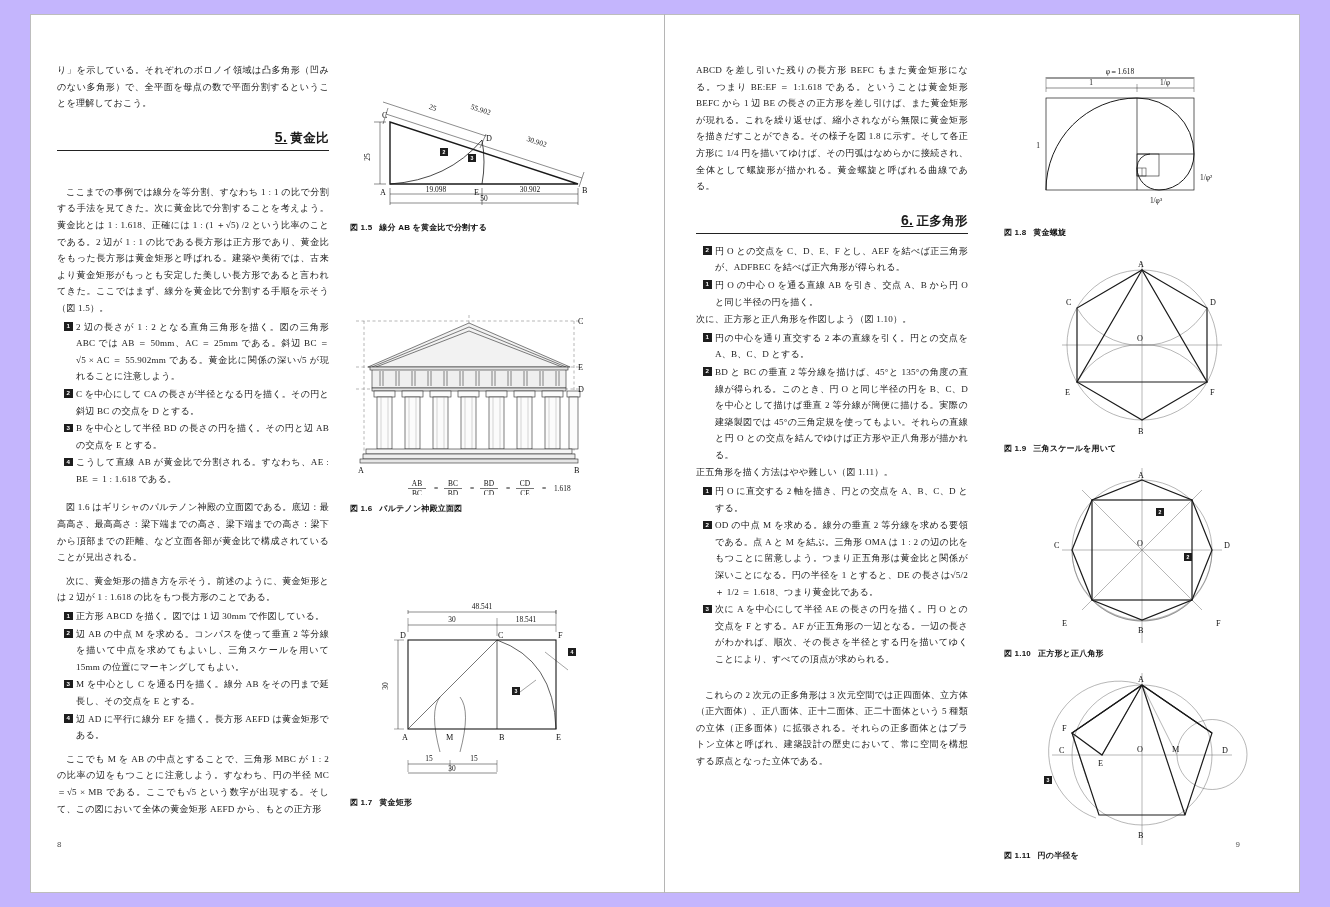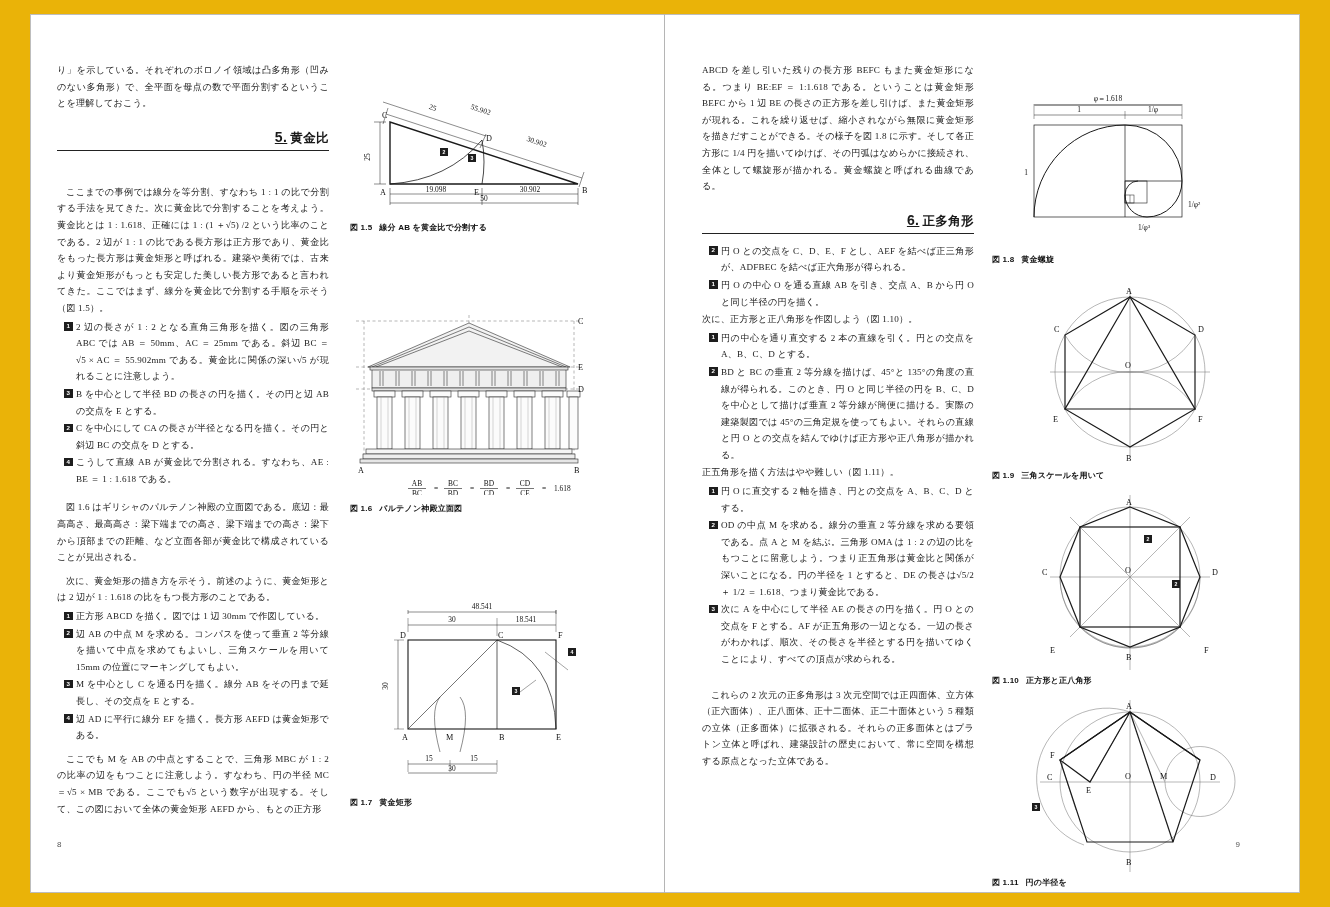--- a/index.html
+++ b/index.html
@@ -1,36 +1,36 @@
 <!DOCTYPE html>
 <html><head>
 <meta charset="utf-8">
 <style>
   html,body{margin:0;padding:0;background:#ffffff;}
   body{font-family:"Liberation Serif","DejaVu Serif",serif;color:#1a1a1a;}
   #spread{
-    position:relative;width:1330px;height:907px;background:#eab308;
+    position:relative;width:1330px;height:907px;background:#c4b5fd;
     box-sizing:border-box;overflow:hidden;
   }
   .page-frame{
     position:absolute;left:30px;top:14px;width:1270px;height:879px;
     border:1px solid #bdbdbd;box-sizing:border-box;background:#fff;
   }
   .gutter{
     position:absolute;left:664px;top:14px;width:1px;height:879px;background:#b5b5b5;
   }
   .page{position:absolute;top:0;width:604px;height:879px;}
   .page.left{left:30px;}
   .page.right{left:666px;}
 
   .col{position:absolute;top:62px;width:272px;}
   .page.left .col.text{left:27px;}
   .page.left .col.fig{left:320px;width:280px;}
-  .page.right .col.text{left:36px;}
-  .page.right .col.fig{left:326px;width:278px;margin-top:27px;}
+  .page.right .col.text{left:30px;}
+  .page.right .col.fig{left:338px;width:278px;}
 
   p{margin:0 0 0 0;font-size:9.1px;line-height:16.6px;text-align:justify;
     letter-spacing:.2px;font-family:"Liberation Serif","DejaVu Serif",serif;}
   p.indent{text-indent:9px;margin-top:33px;}
   p.gap{margin-top:12px;}
   p.gap-sm{margin-top:7px;}
 
   h2.section{
     font-size:12.5px;margin:17px 0 9px 0;padding-bottom:3px;
     border-bottom:1.3px solid #222;font-weight:bold;letter-spacing:.4px;
@@ -82,22 +82,22 @@
       <p>り」を示している。それぞれのボロノイ領域は凸多角形（凹みのない多角形）で、全平面を母点の数で平面分割するということを理解しておこう。</p>
 
       <h2 class="section">
         <span class="num">5.</span><span>黄金比</span>
       </h2>
 
       <p class="indent">ここまでの事例では線分を等分割、すなわち 1 : 1 の比で分割する手法を見てきた。次に黄金比で分割することを考えよう。黄金比とは 1 : 1.618、正確には 1 : (1 ＋√5) /2 という比率のことである。2 辺が 1 : 1 の比である長方形は正方形であり、黄金比をもった長方形は黄金矩形と呼ばれる。建築や美術では、古来より黄金矩形がもっとも安定した美しい長方形であると言われてきた。ここではまず、線分を黄金比で分割する手順を示そう（図 1.5）。</p>
 
       <ol class="steps">
         <li><span class="mk">1</span><span>2 辺の長さが 1 : 2 となる直角三角形を描く。図の三角形 ABC では AB ＝ 50mm、AC ＝ 25mm である。斜辺 BC ＝ √5 × AC ＝ 55.902mm である。黄金比に関係の深い√5 が現れることに注意しよう。</span></li>
+        <li><span class="mk">2</span><span>C を中心にして CA の長さが半径となる円を描く。その円と斜辺 BC の交点を D とする。</span></li>
         <li><span class="mk">3</span><span>B を中心として半径 BD の長さの円を描く。その円と辺 AB の交点を E とする。</span></li>
-        <li><span class="mk">2</span><span>C を中心にして CA の長さが半径となる円を描く。その円と斜辺 BC の交点を D とする。</span></li>
         <li><span class="mk">4</span><span>こうして直線 AB が黄金比で分割される。すなわち、AE : BE ＝ 1 : 1.618 である。</span></li>
       </ol>
 
       <p class="indent gap">図 1.6 はギリシャのパルテノン神殿の立面図である。底辺：最高高さ、最高高さ：梁下端までの高さ、梁下端までの高さ：梁下から頂部までの距離、など立面各部が黄金比で構成されていることが見出される。</p>
       <p class="indent gap-sm">次に、黄金矩形の描き方を示そう。前述のように、黄金矩形とは 2 辺が 1 : 1.618 の比をもつ長方形のことである。</p>
 
       <ol class="steps">
         <li><span class="mk">1</span><span>正方形 ABCD を描く。図では 1 辺 30mm で作図している。</span></li>
         <li><span class="mk">2</span><span>辺 AB の中点 M を求める。コンパスを使って垂直 2 等分線を描いて中点を求めてもよいし、三角スケールを用いて 15mm の位置にマーキングしてもよい。</span></li>
         <li><span class="mk">3</span><span>M を中心とし C を通る円を描く。線分 AB をその円まで延長し、その交点を E とする。</span></li>

